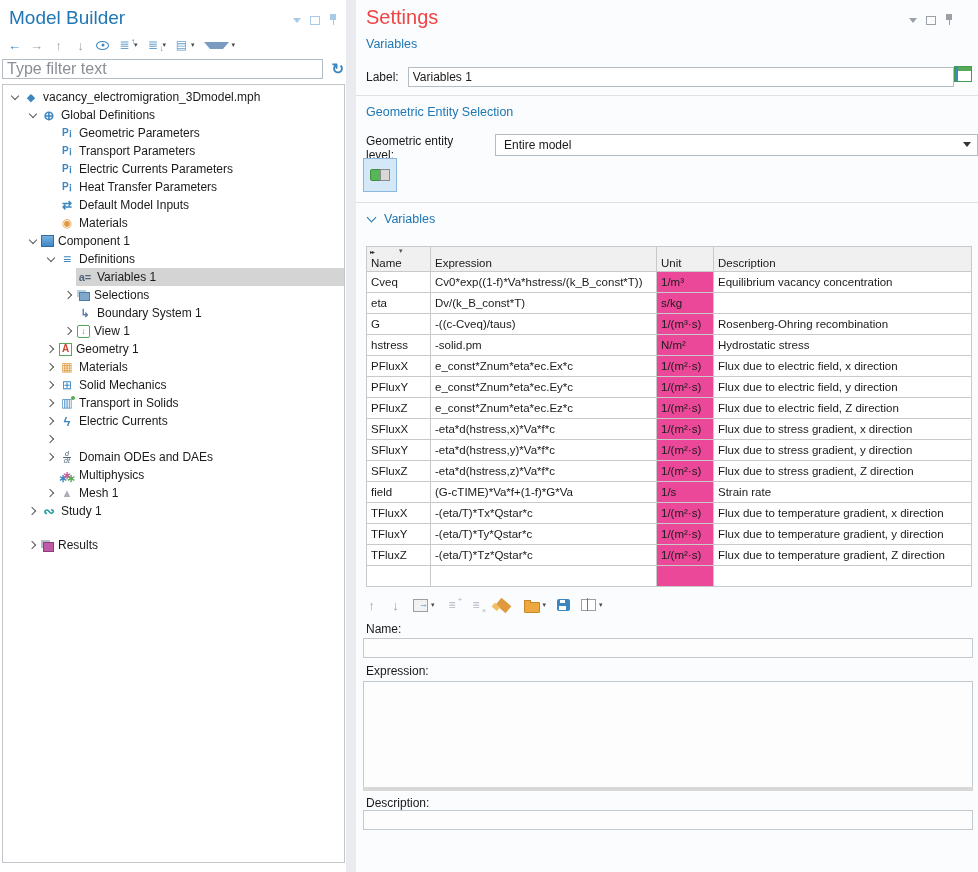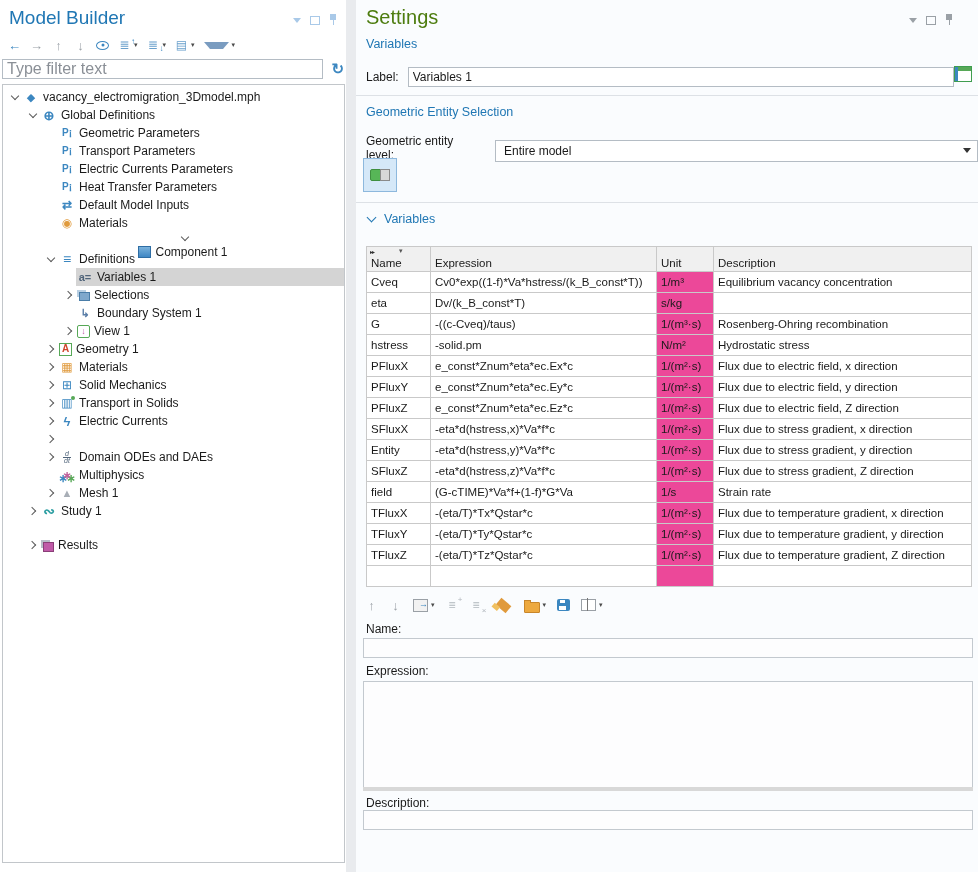--- a/index.html
+++ b/index.html
@@ -65,31 +65,31 @@
   .heat-transfer-icon{width:11px;height:10px;background:linear-gradient(#f0b05a,#e08a30);border:1px solid #c87820;}
   .odes-icon{flex-direction:column;font-size:7px;line-height:6px;color:#50647a;font-style:italic;}
   .odes-icon::before{content:'d';border-bottom:1px solid #50647a;padding:0 2px;}
   .odes-icon::after{content:'dt';}
   .multiphysics-icon{color:#c0609a;font-size:11px;font-weight:bold;text-shadow:-4px 3px 0 #3c87c0,4px 3px 0 #57a857;overflow:visible;}
   .mesh-icon{color:#a8aeb6;font-size:11px;}
   .study-icon{color:#2e9fa3;font-size:14px;font-weight:bold;}
   .results-icon{width:9px;height:8px;background:#c05aa8;border:1px solid #8a3f78;box-shadow:-3px -3px 0 -1px #b8bcc8;margin-top:3px;margin-left:3px;}
   
   .settings-panel{left:356px;width:622px;background:#fafcfe;}
-  .set-title{position:absolute;top:6px;left:10px;font-size:20px;color:#4d7c0f;}
+  .set-title{position:absolute;top:6px;left:10px;font-size:20px;color:#ef4444;}
   .set-sub{position:absolute;top:37px;left:10px;font-size:12.5px;color:#2077b4;}
   .label-row{position:absolute;top:67px;left:10px;display:flex;align-items:center;}
   .lbl{color:#1a1a1a;font-size:12px;}
   .label-input{margin-left:9px;width:536px;height:18px;border:1px solid #b4bcc4;background:#fff;font-family:inherit;font-size:12px;padding:0 4px;color:#1a1a1a;}
   .var-table-btn{position:absolute;top:66px;right:6px;width:16px;height:14px;border:1px solid #3f9d4f;background:#fff;position:absolute;}
   .var-table-btn::before{content:'';position:absolute;top:0;left:0;right:0;height:4px;background:#57a857;}
   .var-table-btn::after{content:'';position:absolute;left:0;top:0;bottom:0;width:3px;background:#3c87c0;}
   .hr{position:absolute;left:0;width:622px;height:1px;background:#dde1e6;}
   .ges-heading{position:absolute;top:105px;left:10px;color:#2077b4;font-size:12.5px;}
-  .gel-row{position:absolute;top:134px;left:10px;display:flex;align-items:flex-end;}
+  .gel-row{position:absolute;top:134px;left:10px;display:flex;align-items:flex-start;}
   .gel-select{margin-left:12px;width:472px;height:20px;border:1px solid #b4bcc4;background:#fff;display:flex;align-items:center;padding:0 8px;position:relative;cursor:pointer;}
   .gel-select .sel-arrow{position:absolute;right:6px;top:7px;width:0;height:0;border-left:4px solid transparent;border-right:4px solid transparent;border-top:5px solid #333;}
   .toggle-btn{position:absolute;top:158px;left:7px;width:32px;height:32px;background:#d5e8f8;border:1px solid #8db8dd;display:flex;align-items:center;justify-content:center;cursor:pointer;}
   .toggle-on-icon{width:18px;height:10px;background:#57b657;border:1px solid #3f8f3f;border-radius:2px;position:relative;}
   .toggle-on-icon::after{content:'';position:absolute;right:-1px;top:-1px;width:8px;height:10px;background:#d8d8d8;border:1px solid #8a8a8a;}
   .sec-heading{position:absolute;top:212px;left:10px;display:flex;align-items:center;color:#2077b4;font-size:12.5px;cursor:pointer;}
   .sec-chev{width:12px;height:10px;position:relative;margin-right:6px;}
   .sec-chev::before{content:'';position:absolute;top:0px;left:2px;width:6px;height:6px;border-right:1.5px solid #2077b4;border-bottom:1.5px solid #2077b4;transform:rotate(45deg);}
   .vars-table{position:absolute;top:246px;left:10px;border-collapse:collapse;table-layout:fixed;width:605px;font-size:11.5px;background:#fff;border:1px solid #a8acb0;}
   .vars-table th,.vars-table td{border:1px solid #c9c9c9;padding:0 4px;overflow:hidden;white-space:nowrap;text-align:left;}
@@ -217,21 +217,21 @@
           <span class="tlabel">Default Model Inputs</span>
         </span>
       </div>
       <div class="tree-row" style="padding-left: 42px;">
         <span class="expander none"></span>
         <span class="rowbody">
           <span class="ticon materials-global-icon">◉</span>
           <span class="tlabel">Materials</span>
         </span>
       </div>
-      <div class="tree-row" style="padding-left: 24px; flex-direction: column;">
+      <div class="tree-row" style="padding-left: 24px;">
         <span class="expander open"></span>
         <span class="rowbody">
           <span class="ticon component-icon"></span>
           <span class="tlabel">Component 1</span>
         </span>
       </div>
       <div class="tree-row" style="padding-left: 42px;">
         <span class="expander open"></span>
         <span class="rowbody">
           <span class="ticon definitions-icon">≡</span>
@@ -448,21 +448,21 @@
           <td class="unit">1/(m²·s)</td>
           <td class="description">Flux due to electric field, Z direction</td>
         </tr>
         <tr>
           <td class="name">SFluxX</td>
           <td class="expression">-eta*d(hstress,x)*Va*f*c</td>
           <td class="unit">1/(m²·s)</td>
           <td class="description">Flux due to stress gradient, x direction</td>
         </tr>
         <tr>
-          <td class="name">Entity</td>
+          <td class="name">SFluxY</td>
           <td class="expression">-eta*d(hstress,y)*Va*f*c</td>
           <td class="unit">1/(m²·s)</td>
           <td class="description">Flux due to stress gradient, y direction</td>
         </tr>
         <tr>
           <td class="name">SFluxZ</td>
           <td class="expression">-eta*d(hstress,z)*Va*f*c</td>
           <td class="unit">1/(m²·s)</td>
           <td class="description">Flux due to stress gradient, Z direction</td>
         </tr>

